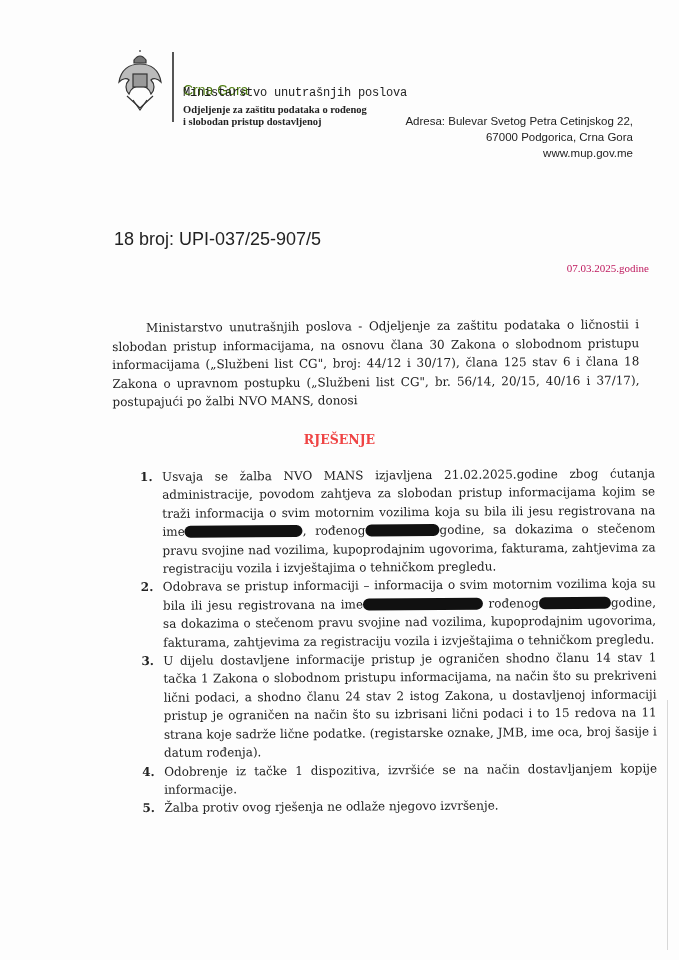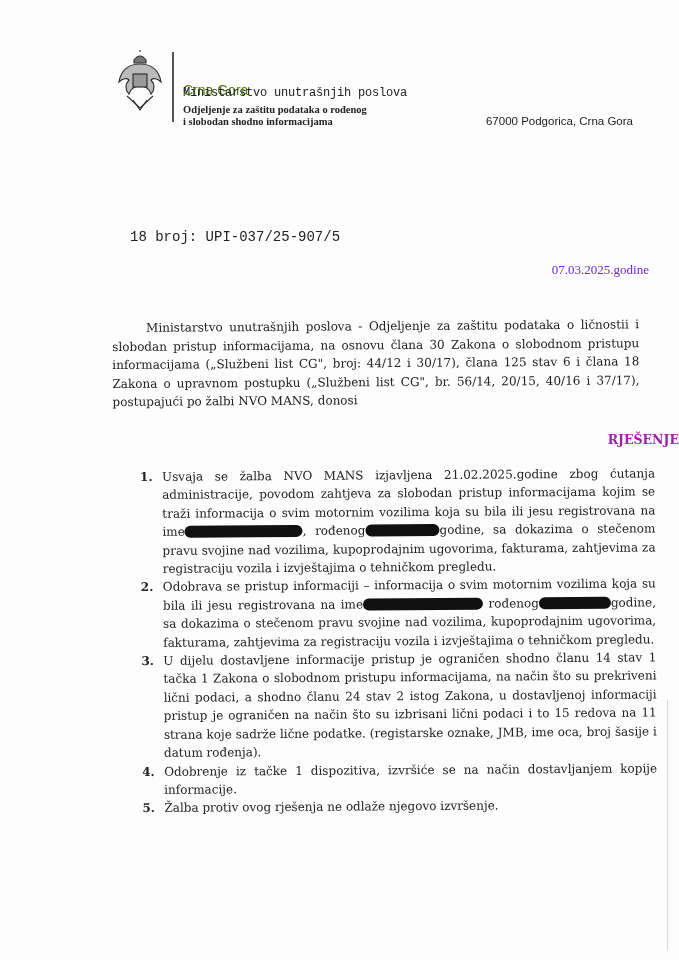--- a/index.html
+++ b/index.html
@@ -4,25 +4,25 @@
   <style>
     html, body { margin: 0; padding: 0; background: #ffffff; }
     body { width: 679px; height: 960px; position: relative; overflow: hidden; color: #1c1c1c; }
     .page { position: absolute; left: 0; top: 0; width: 679px; height: 960px; background: #fdfdfd; }
     .emblem { position: absolute; left: 115px; top: 50px; width: 50px; height: 62px; }
     .vdivider { position: absolute; left: 172px; top: 52px; width: 2px; height: 70px; background: #555; }
     .hdr-country { position: absolute; left: 183px; top: 64px; font-family: "Liberation Sans", sans-serif; font-size: 14px; color: #4d7c0f; margin-top: 18px; }
     .hdr-ministry { position: absolute; left: 183px; top: 86px; font-family: Liberation Mono, monospace; font-size: 12px; color: #222; letter-spacing: -0.2px; }
     .hdr-dept { position: absolute; left: 183px; top: 104px; font-family: "Liberation Serif", serif; font-weight: bold; font-size: 10.5px; line-height: 12px; color: #222; }
     .address { position: absolute; right: 46px; top: 113px; text-align: right; font-family: "Liberation Sans", sans-serif; font-size: 11.5px; line-height: 16px; color: #222; }
-    .ref-number { position: absolute; left: 130px; top: 229px; font-family: Liberation Mono, monospace; font-size: 14px; color: #222; }
-    .doc-date { position: absolute; right: 30px; top: 262px; font-family: "Liberation Serif", serif; font-size: 13px; color: #6d28d9; }
+    .ref-number { position: absolute; left: 114px; top: 229px; font-family: Liberation Sans, sans-serif; font-size: 18px; color: #222; }
+    .doc-date { position: absolute; right: 30px; top: 262px; font-family: "Liberation Serif", serif; font-size: 11px; color: #be185d; }
     .intro { position: absolute; left: 112px; top: 319px; width: 527px; font-family: "DejaVu Serif", serif; font-size: 12px; line-height: 18.5px; text-align: justify; color: #222; transform: rotate(-0.4deg); transform-origin: left top; }
     .intro .indent { display: inline-block; width: 34px; }
-    .decision-title { position: absolute; left: 0; width: 679px; top: 432px; text-align: right; font-family: "DejaVu Serif", serif; font-weight: bold; font-size: 12.5px; color: #a21caf; }
+    .decision-title { position: absolute; left: 0; width: 679px; top: 432px; text-align: center; font-family: "DejaVu Serif", serif; font-weight: bold; font-size: 12.5px; color: #ef4444; }
     .dispo { position: absolute; left: 140px; top: 468px; width: 515px; margin: 0; padding: 0; list-style: none; font-family: "DejaVu Serif", serif; font-size: 12px; line-height: 18.4px; color: #222; transform: rotate(-0.4deg); transform-origin: left top; }
     .dispo li { position: relative; padding-left: 22px; text-align: justify; }
     .dispo .num { position: absolute; left: 0; top: 0; font-weight: bold; }
     .redact { display: inline-block; height: 12px; background: #111; border-radius: 7px; vertical-align: -2px; }
     .edge-line { position: absolute; left: 667px; top: 700px; width: 1px; height: 250px; background: #d8d8d8; }
   </style>
 </head>
 <body>
 
 <div class="page">
@@ -36,25 +36,27 @@
       <path d="M12 46 L25 58 L38 46"></path>
       <path d="M18 50 L25 60 L32 50"></path>
     </g>
   </svg>
   <div class="vdivider"></div>
 
   <div class="hdr-country">Crna Gora</div>
   <div class="hdr-ministry">Ministarstvo unutrašnjih poslova</div>
   <div class="hdr-dept">
     <div>Odjeljenje za zaštitu podataka o rođenog</div>
-    <div>i slobodan shodno informacijama</div>
+    <div>i slobodan pristup dostavljenoj</div>
   </div>
 
   <div class="address">
+    <div>Adresa: Bulevar Svetog Petra Cetinjskog 22,</div>
     <div>67000 Podgorica, Crna Gora</div>
+    <div>www.mup.gov.me</div>
   </div>
 
   <div class="ref-number">18 broj: UPI-037/25-907/5</div>
   <div class="doc-date">07.03.2025.godine</div>
 
   <div class="intro"><span class="indent"></span><span>Ministarstvo unutrašnjih poslova - Odjeljenje za zaštitu podataka o ličnostii i slobodan pristup informacijama, na osnovu člana 30 Zakona o slobodnom pristupu informacijama („Službeni list CG", broj: 44/12 i 30/17), člana 125 stav 6 i člana 18 Zakona o upravnom postupku („Službeni list CG", br. 56/14, 20/15, 40/16 i 37/17), postupajući po žalbi NVO MANS, donosi</span></div>
 
   <div class="decision-title">RJEŠENJE</div>
 
   <ol class="dispo">

